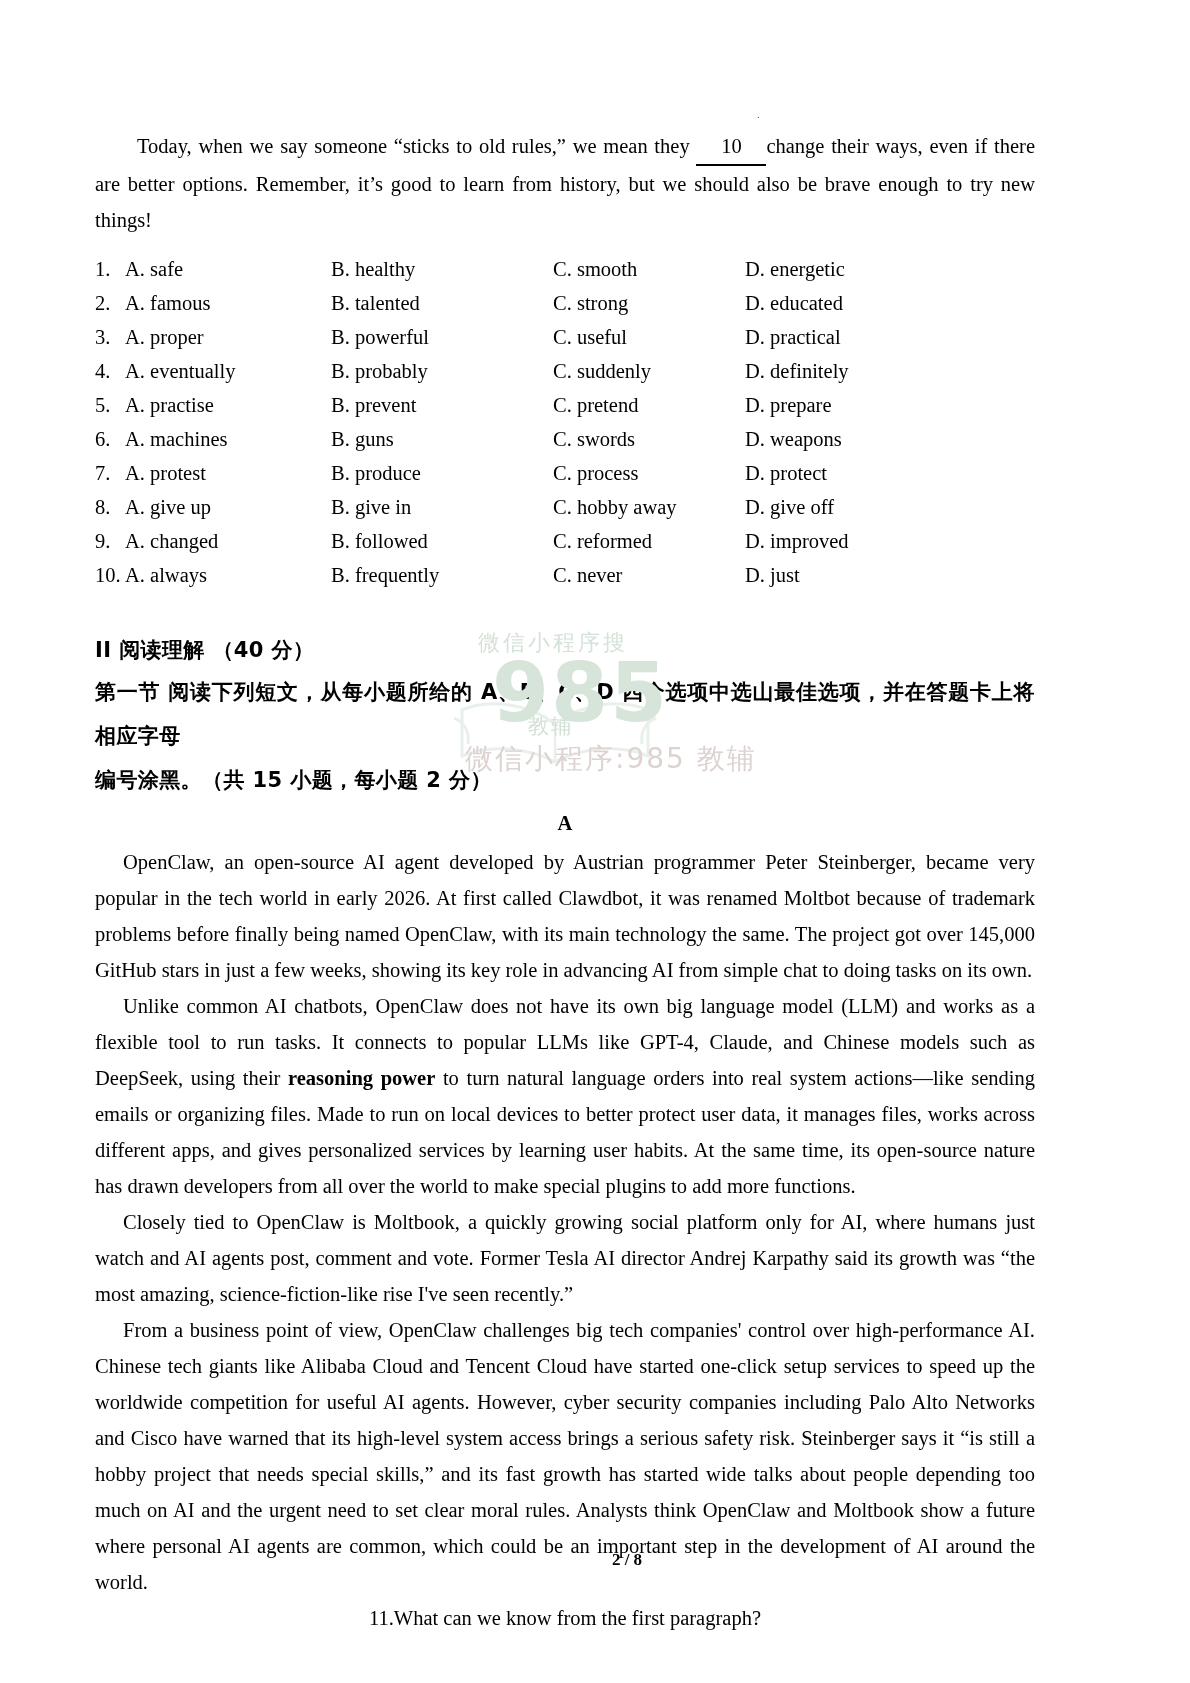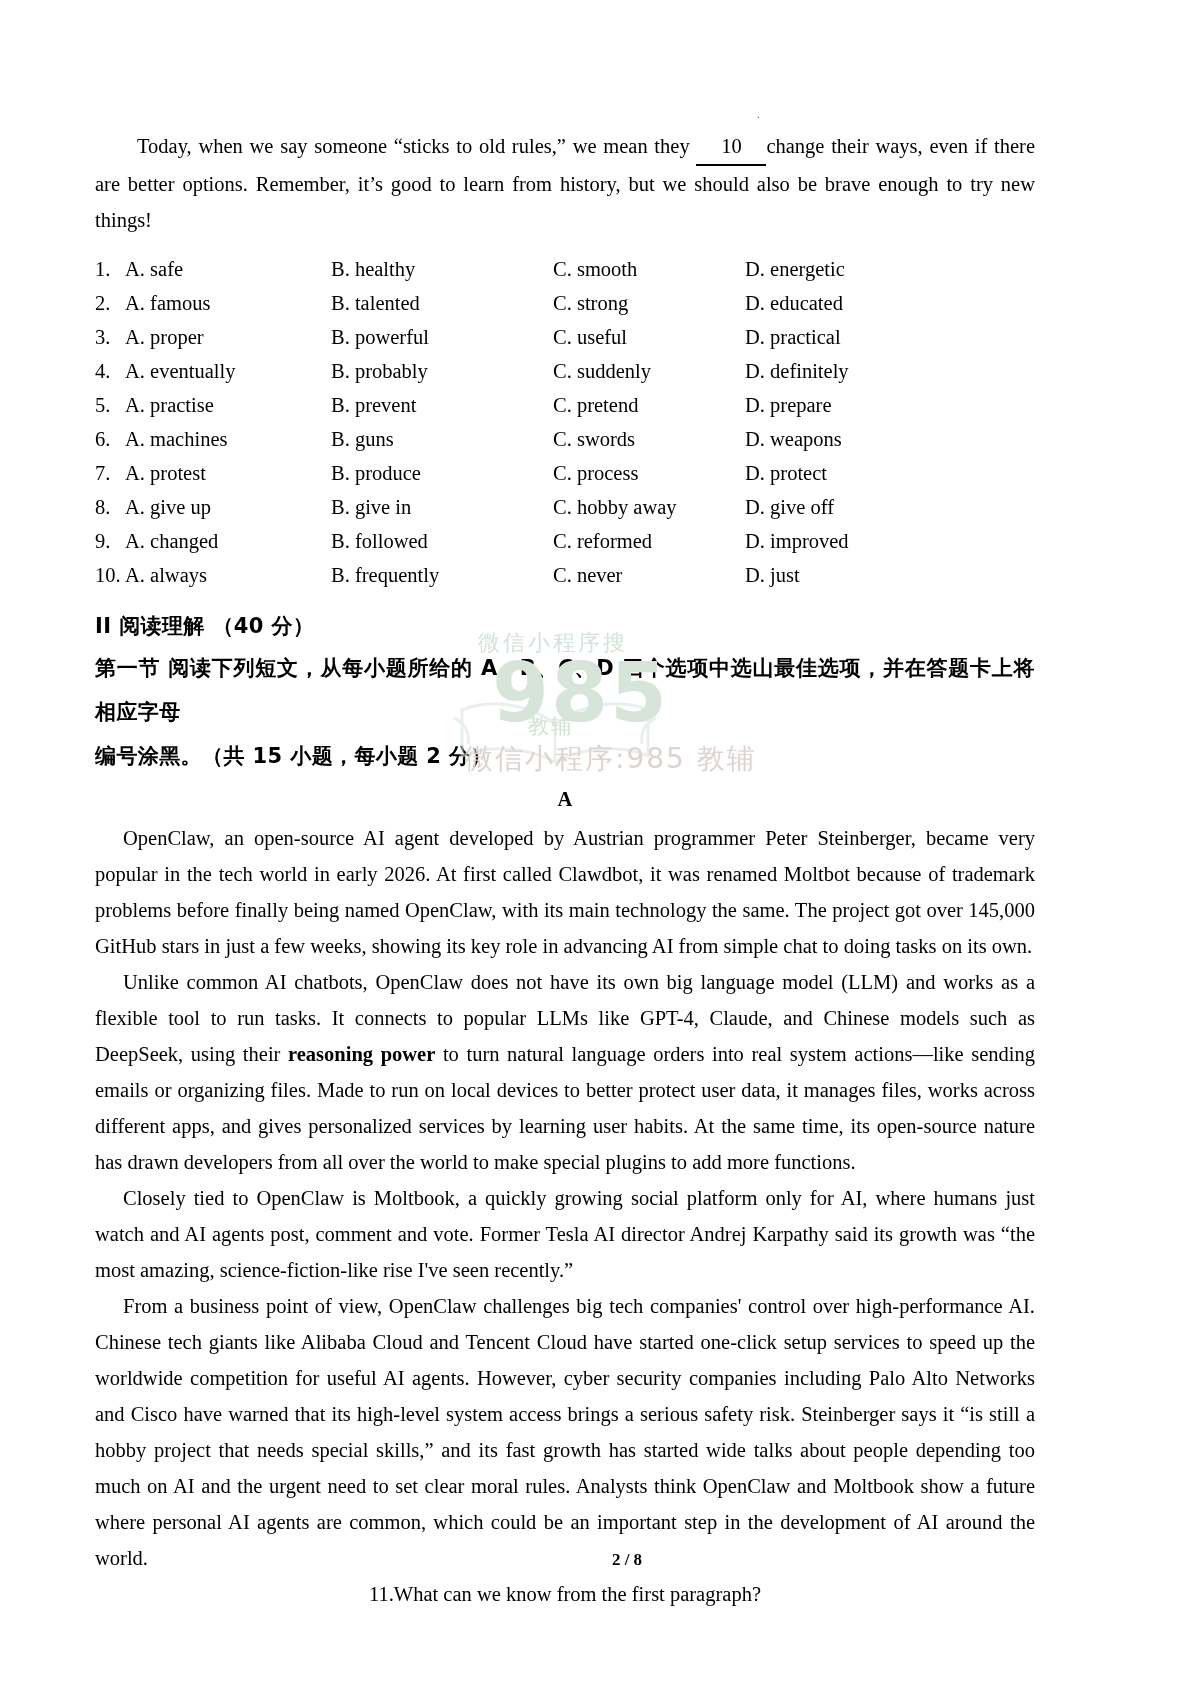--- a/index.html
+++ b/index.html
@@ -66,21 +66,21 @@
   .opt-row .num { display: inline-block; min-width: 26px; }
 
   
   .cn {
     font-family: "DejaVu Sans", "Liberation Sans", sans-serif;
     font-weight: bold;
   }
   .sec-title {
     font-size: 21px;
     line-height: 40px;
-    margin-top: 14px;
+    margin-top: 38px;
     letter-spacing: 0.4px;
   }
   .sec-sub {
     font-size: 21px;
     line-height: 44px;
     letter-spacing: 0.4px;
     text-align: justify;
   }
 
   

